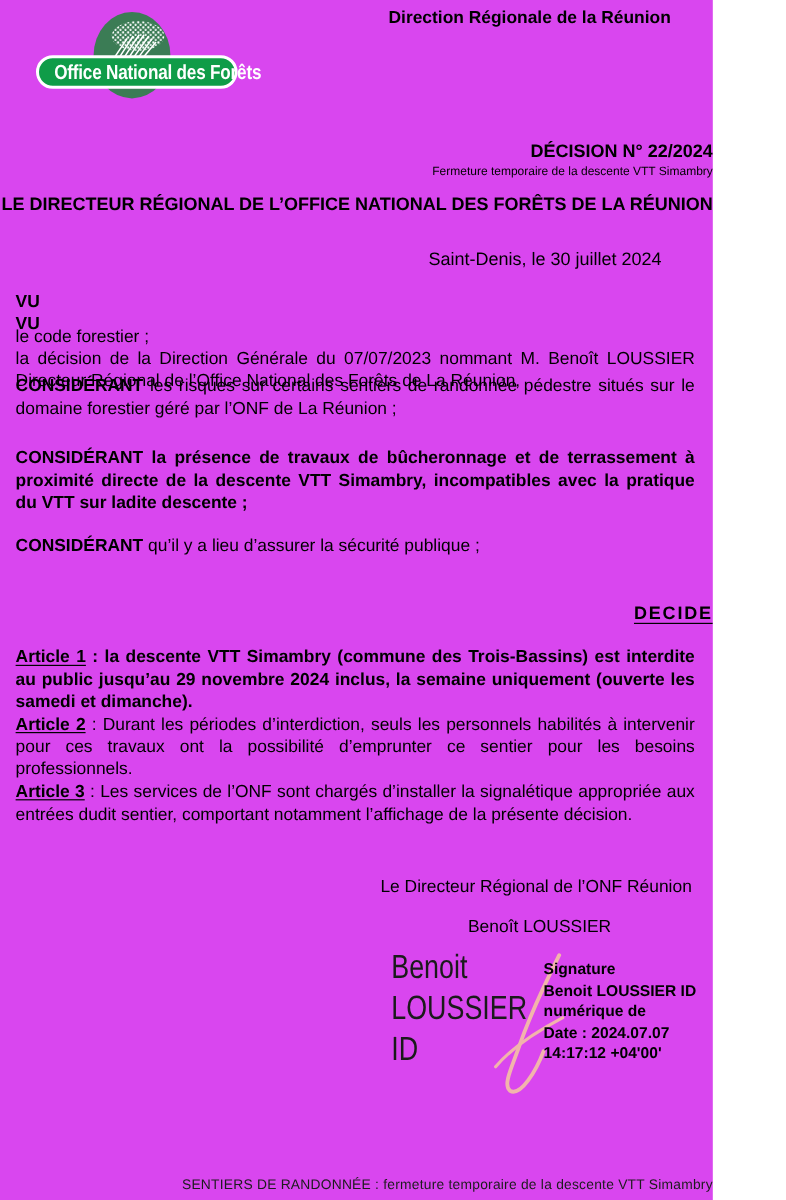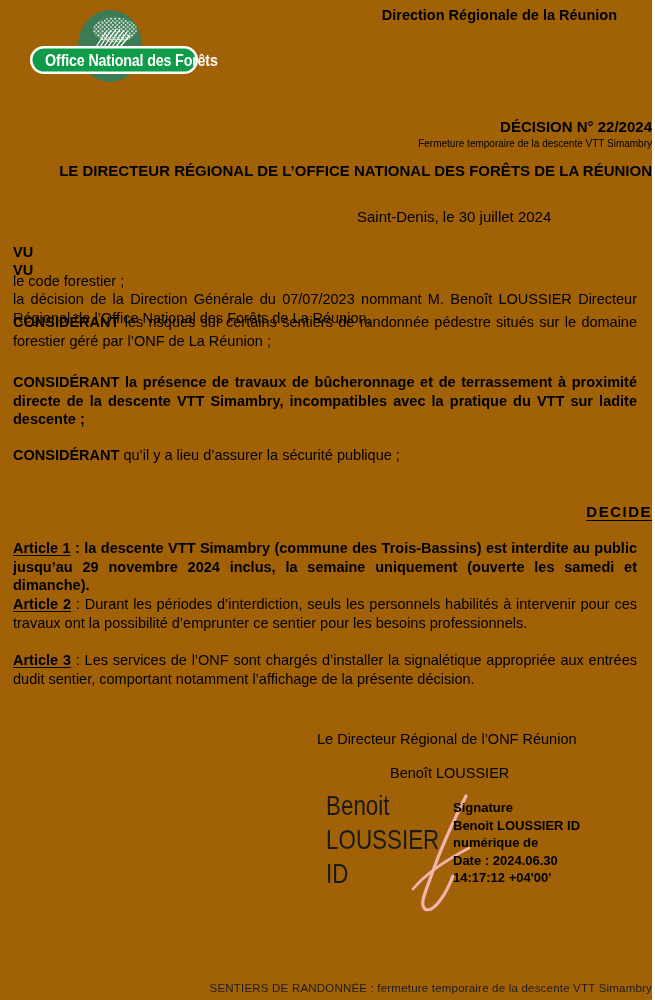--- a/index.html
+++ b/index.html
@@ -1,17 +1,17 @@
 <!DOCTYPE html>
 <html><head>
 <meta charset="utf-8">
 <style>
   html,body { margin:0; padding:0; background:#ffffff; }
   .page {
-    position:relative; width:652px; height:1000px; background:#a16207;
+    position:relative; width:594px; height:1000px; background:#d946ef;
     font-family:"Liberation Sans", sans-serif; color:#000; overflow:hidden;
     font-size:14.5px; line-height:18.5px;
   }
   .abs { position:absolute; }
   .center { left:0; right:0; text-align:right; }
   .bold { font-weight:bold; }
   .justify { text-align:justify; }
   .body-col { left:13px; right:15px;flex-direction:column; }
 
   
@@ -140,19 +140,19 @@
 
   <svg class="abs sig-flourish" viewBox="0 0 66 126" fill="none" stroke-linecap="round">
     <path d="M 58 4 C 44 32, 33 56, 25 79 C 18 99, 11 112, 17 117 C 26 122, 39 100, 45 84" stroke-width="3.2" stroke="#f2b4ac"></path>
     <path d="M 5 97 C 20 79, 42 66, 61 56" stroke-width="2.6" stroke="#f2b4ac"></path>
   </svg>
 
   <div class="abs sig-small">
     <div>Signature</div>
     <div>Benoit LOUSSIER ID</div>
     <div>numérique de</div>
-    <div>Date : 2024.06.30</div>
+    <div>Date : 2024.07.07</div>
     <div>14:17:12 +04'00'</div>
   </div>
 
   <div class="abs center footer">SENTIERS DE RANDONNÉE : fermeture temporaire de la descente VTT Simambry</div>
 
 </div>
 
 </body></html>

